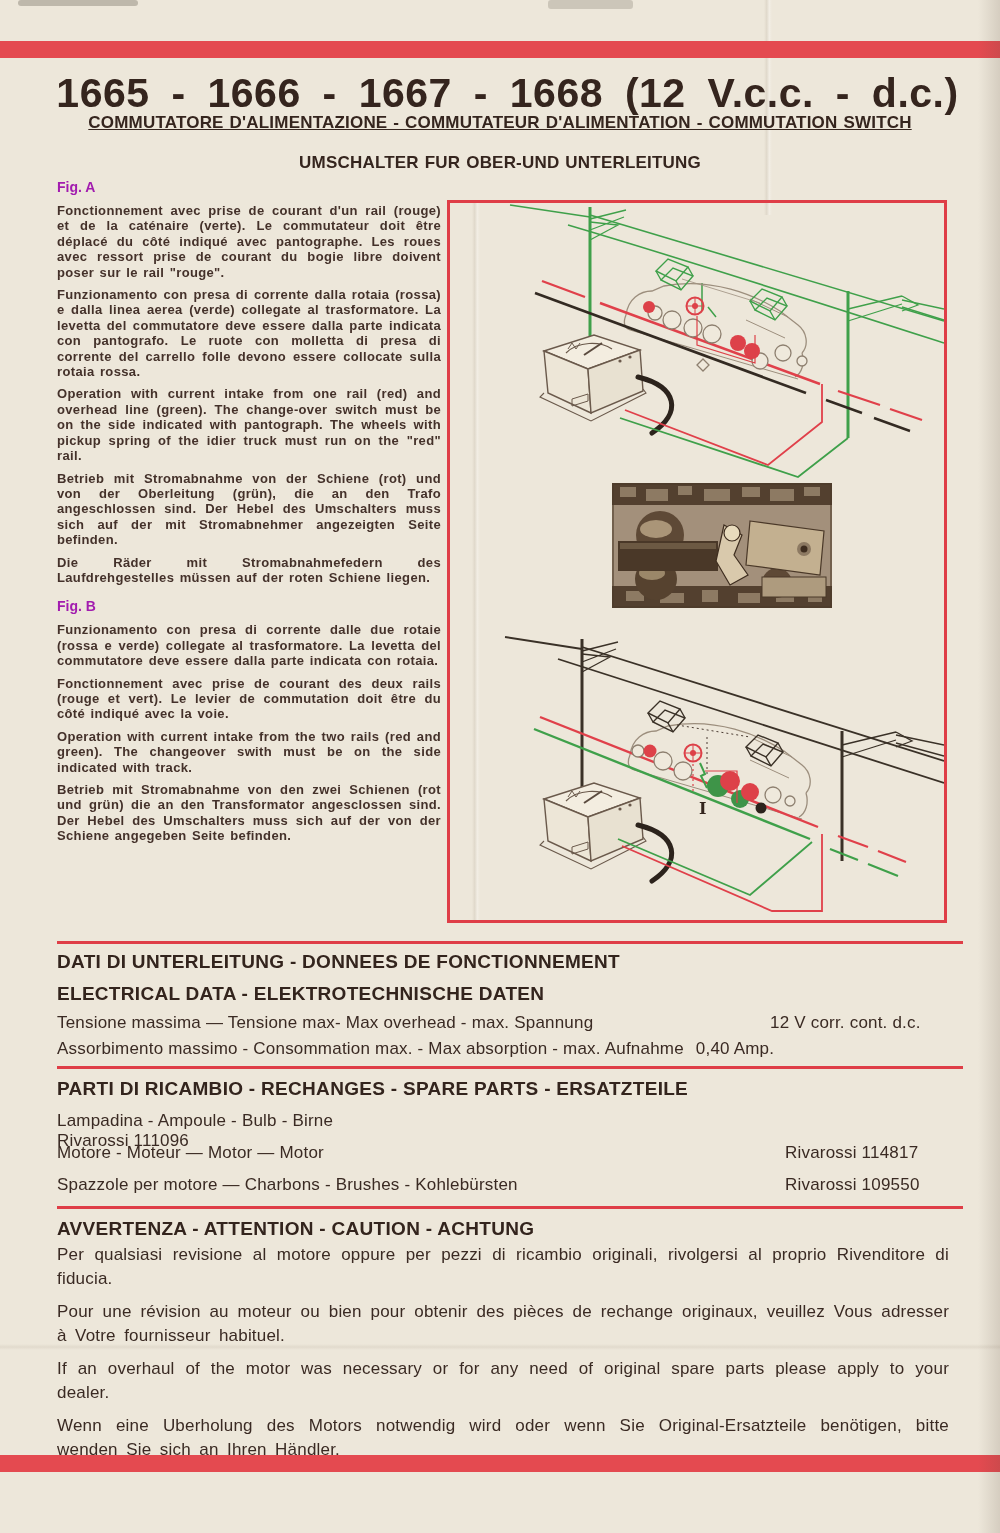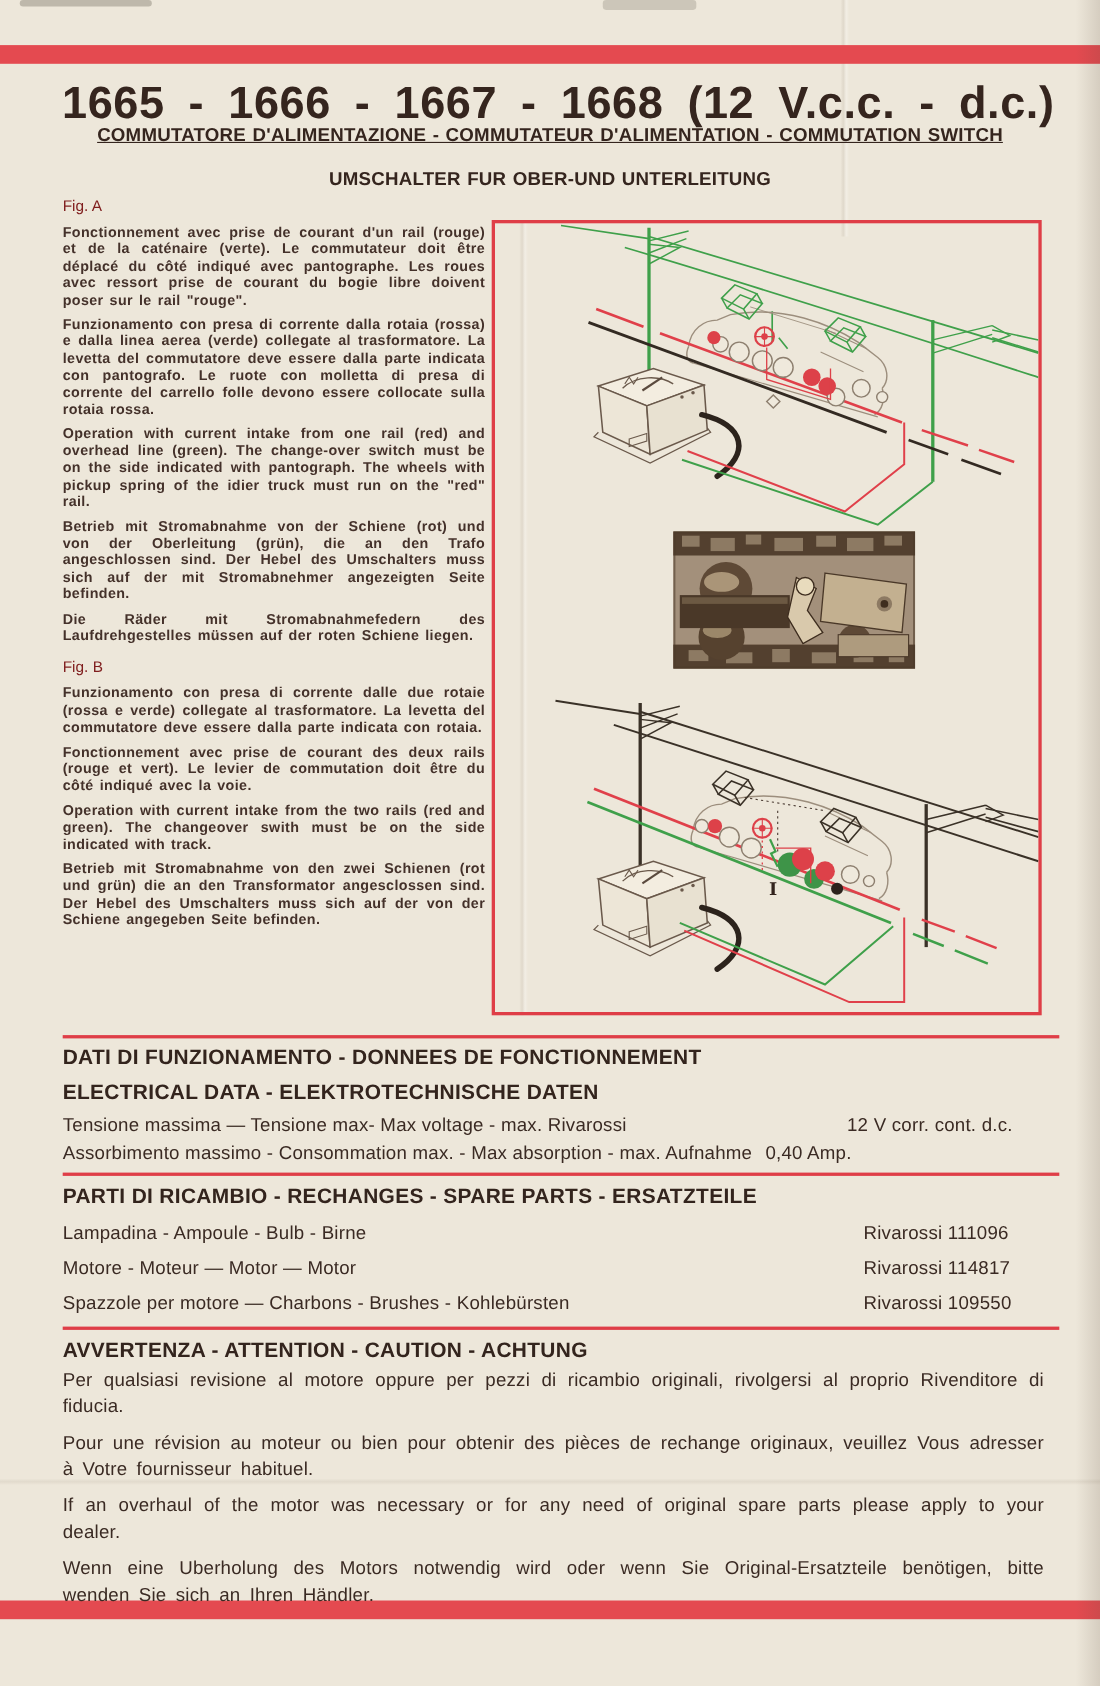--- a/index.html
+++ b/index.html
@@ -13,21 +13,21 @@
       background:linear-gradient(90deg,rgba(110,90,70,0),rgba(110,90,70,.10),rgba(255,255,255,.28),rgba(110,90,70,0));}
   .crease-h{position:absolute;height:6px;left:0;width:1000px;
       background:linear-gradient(180deg,rgba(110,90,70,0),rgba(110,90,70,.09),rgba(110,90,70,0));}
   .bar{position:absolute;left:0;width:1000px;height:17px;background:#E44A50;}
   .rule{position:absolute;left:57px;width:906px;height:3px;background:#DF3E47;}
   .title{position:absolute;left:55px;top:70px;width:905px;font-size:41px;font-weight:bold;
       color:#35251E;letter-spacing:.5px;word-spacing:10px;white-space:nowrap;text-align:center;}
   .sub{position:absolute;left:55px;width:890px;text-align:center;font-weight:bold;
       color:#35251E;font-size:17px;letter-spacing:.2px;word-spacing:1px;white-space:nowrap;}
   .leftcol{position:absolute;left:57px;top:179px;width:384px;}
-  .figlabel{font-size:14px;font-weight:normal;color:#7f1d1d;margin:0 0 8px 0;}
+  .figlabel{font-size:14px;font-weight:bold;color:#a21caf;margin:0 0 8px 0;}
   .figlabel.b{margin-top:13px;}
   .bodyp{font-size:13px;line-height:15.4px;font-weight:bold;color:#44312A;
       letter-spacing:.35px;word-spacing:1.5px;text-align:justify;margin:0 0 7px 0;}
   .figbox{position:absolute;left:447px;top:200px;width:494px;height:717px;
       border:3px solid #DF3E47;background:transparent;}
   .figsvg{position:absolute;left:0;display:block;}
   .photo{position:absolute;left:162px;top:280px;width:220px;height:125px;display:block;}
   .marker-i{position:absolute;left:249px;top:596px;font-family:"DejaVu Serif",serif;
       font-weight:bold;font-size:16px;color:#33241D;}
   .secheading{position:absolute;left:57px;width:890px;font-size:19px;font-weight:bold;
@@ -260,33 +260,33 @@
       <g fill="none">
         <path d="M 172 213 L 322 278 L 372 278 L 372 201" stroke="#E0404A" stroke-width="1.8"></path>
         <path d="M 168 206 L 300 262 L 362 209" stroke="#3FA04A" stroke-width="1.8"></path>
       </g>
     </svg>
 
     <span class="marker-i">I</span>
   </div>
 
   <div class="rule" style="top:941px;"></div>
-  <div class="secheading" style="top:951px;">DATI DI FUNZIONAMENTO - DONNEES DE FONCTIONNEMENT</div>
+  <div class="secheading" style="top:951px;">DATI DI UNTERLEITUNG - DONNEES DE FONCTIONNEMENT</div>
   <div class="secheading" style="top:983px;">ELECTRICAL DATA - ELEKTROTECHNISCHE DATEN</div>
   <div class="row" style="top:1013px;">
-    <span class="lbl">Tensione massima — Tensione max- Max voltage - max. Rivarossi</span>
+    <span class="lbl">Tensione massima — Tensione max- Max overhead - max. Spannung</span>
     <span class="val">12 V corr. cont. d.c.</span>
   </div>
   <div class="row inline" style="top:1039px;">
     <span>Assorbimento massimo - Consommation max. - Max absorption - max. Aufnahme</span><span class="val-in">0,40 Amp.</span>
   </div>
 
   <div class="rule" style="top:1066px;"></div>
   <div class="secheading" style="top:1078px;">PARTI DI RICAMBIO - RECHANGES - SPARE PARTS - ERSATZTEILE</div>
-  <div class="row spare" style="top:1111px;">
+  <div class="row spare" style="top:1111px;flex-direction:column;">
     <span class="lbl">Lampadina - Ampoule - Bulb - Birne</span>
     <span class="val">Rivarossi 111096</span>
   </div>
   <div class="row spare" style="top:1143px;gap:40px;">
     <span class="lbl">Motore - Moteur — Motor — Motor</span>
     <span class="val">Rivarossi 114817</span>
   </div>
   <div class="row spare" style="top:1175px;">
     <span class="lbl">Spazzole per motore — Charbons - Brushes - Kohlebürsten</span>
     <span class="val">Rivarossi 109550</span>

